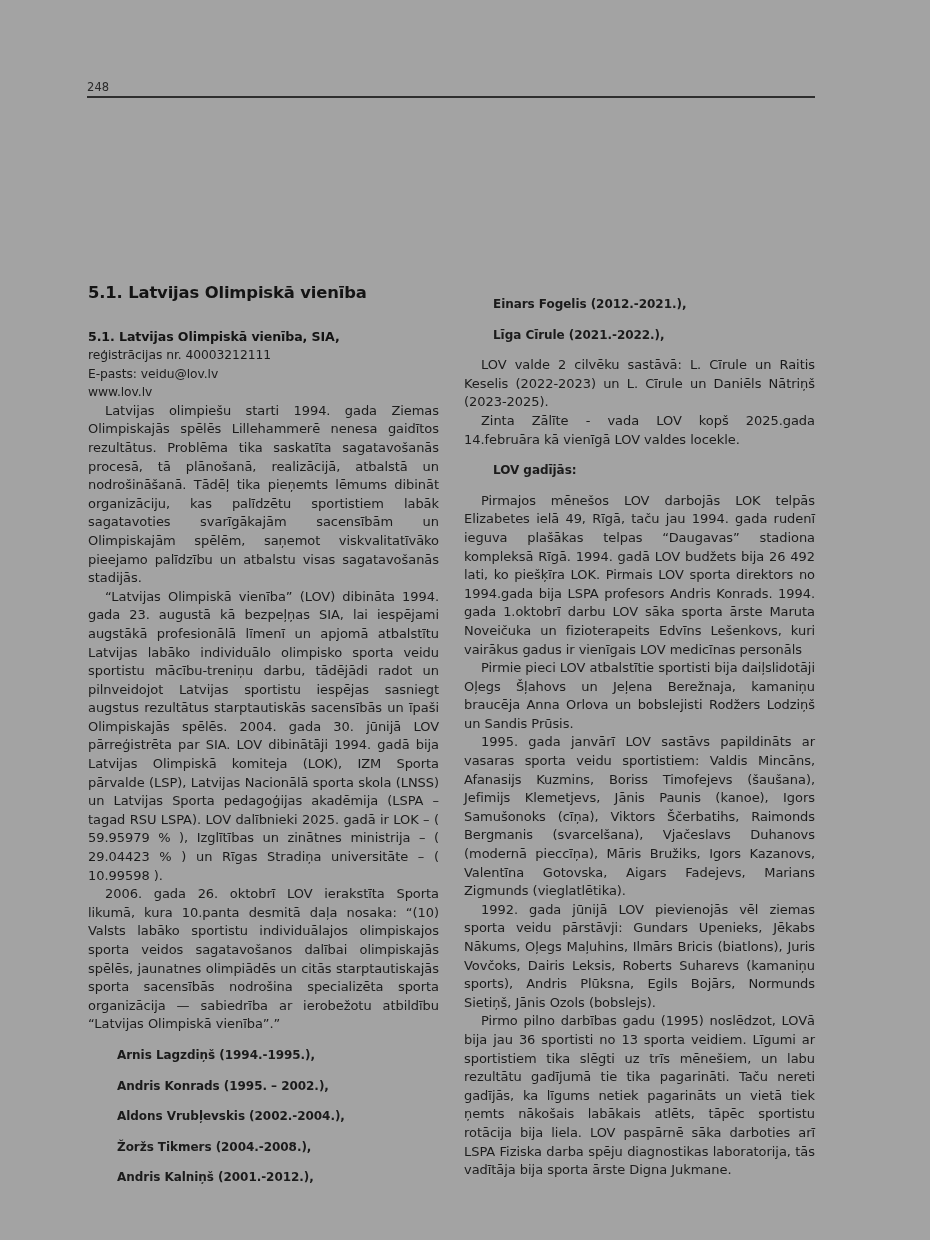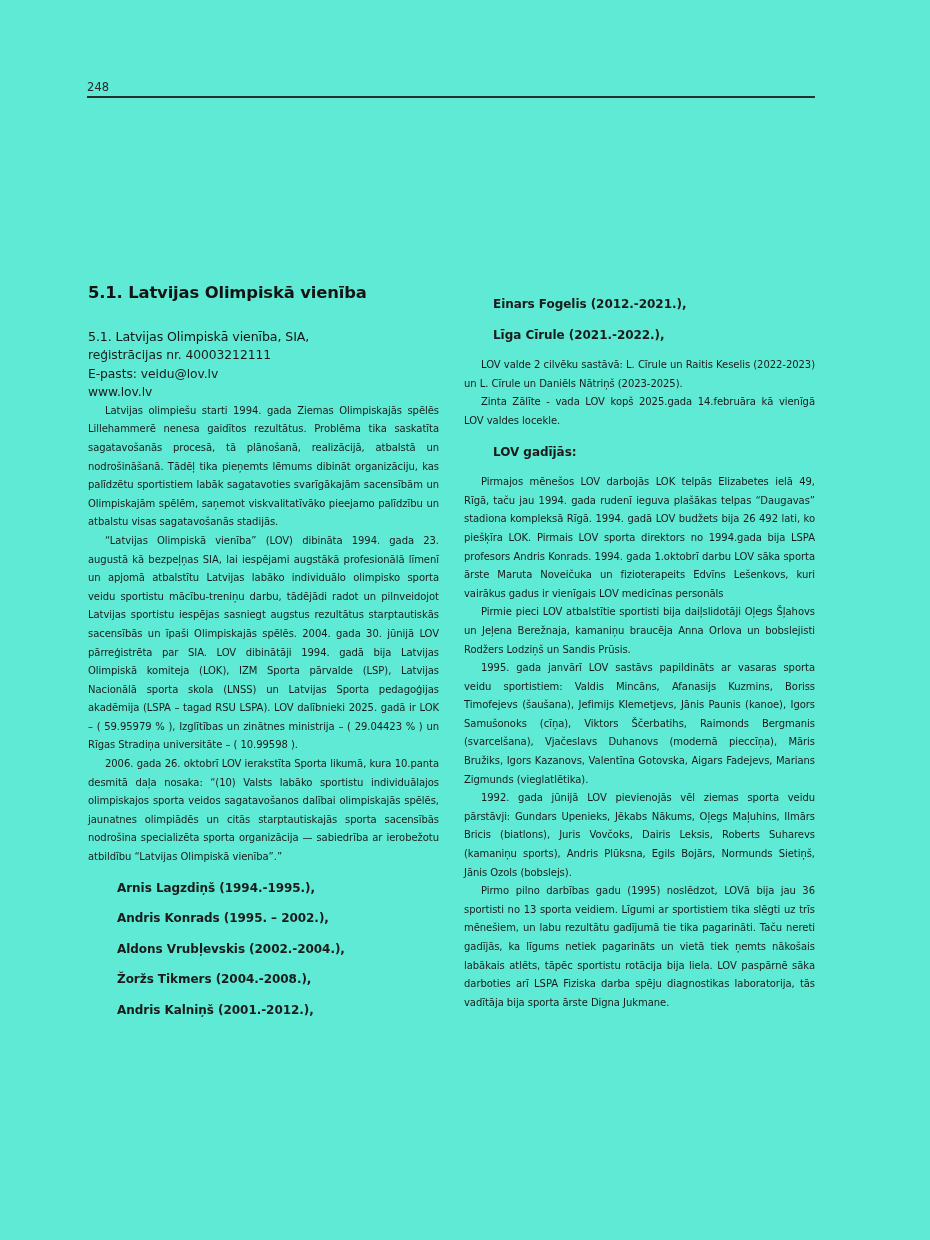--- a/index.html
+++ b/index.html
@@ -15,21 +15,21 @@
     position: relative;
     overflow: hidden;
   }
 
   .page {
     position: absolute;
     left: 0;
     top: 0;
     width: 930px;
     height: 1240px;
-    background: #5eead4;
+    background: #a3a3a3;
   }
 
   
   .running-head {
     position: absolute;
     left: 87px;
     top: 80px;
     width: 728px;
   }
   .folio {
@@ -64,37 +64,37 @@
     font-size: 16.4px;
     font-weight: bold;
     line-height: 20px;
     margin: 0 0 25px 0;
     letter-spacing: -0.15px;
     color: #141414;
   }
   h3.sub-title {
     font-family: "DejaVu Sans", sans-serif;
     font-size: 12.6px;
-    font-weight: normal;
+    font-weight: bold;
     line-height: 17px;
     margin: 0 0 1px 0;
     letter-spacing: -0.1px;
     color: #141414;
   }
 
   p.meta {
     font-size: 12.3px;
     line-height: 18.6px;
     margin: 0;
     text-align: left;
     letter-spacing: -0.05px;
   }
 
   p.body {
-    font-size: 10px;
+    font-size: 13px;
     line-height: 18.6px;
     margin: 0;
     text-align: justify;
     text-justify: inter-word;
     text-indent: 17px;
     letter-spacing: -0.05px;
     hyphens: manual;
   }
   p.list-line {
     font-size: 12px;

